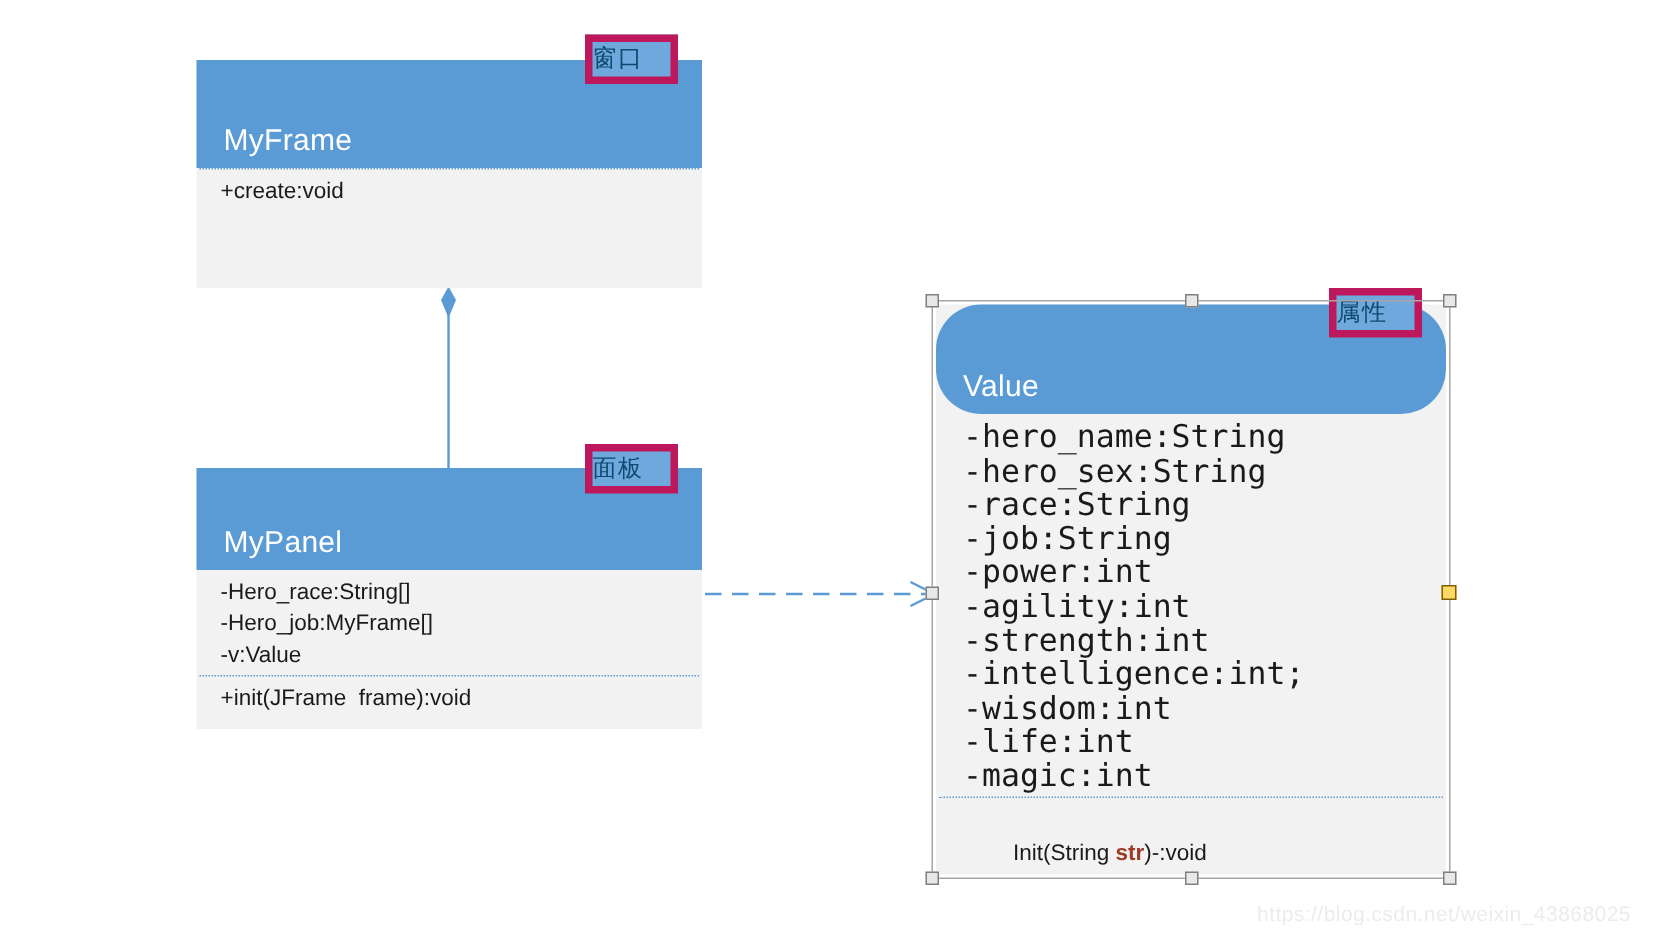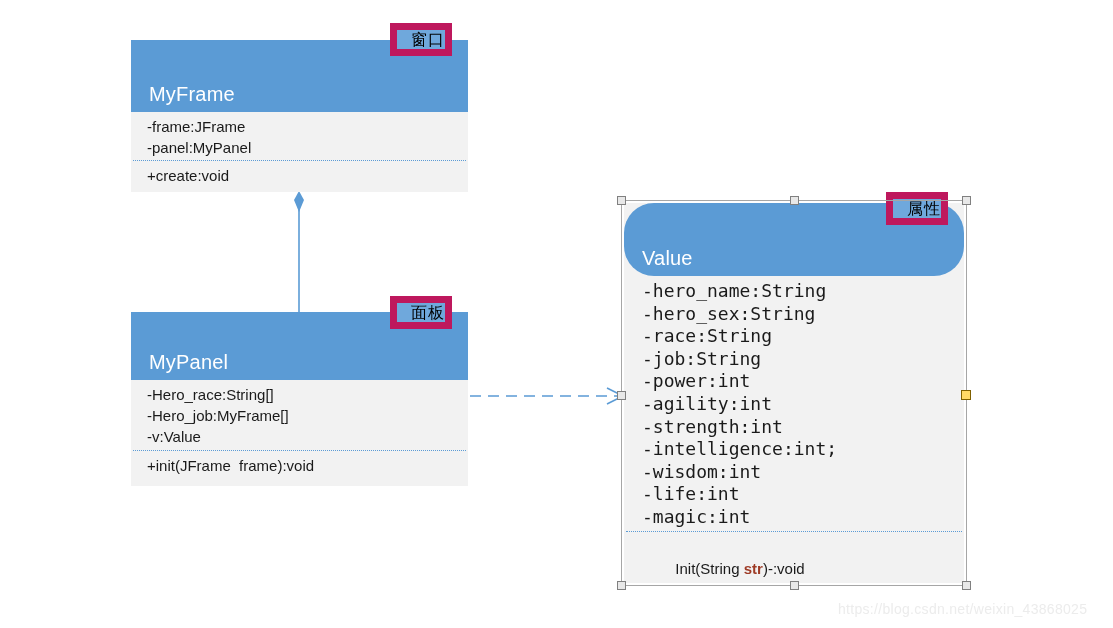--- a/index.html
+++ b/index.html
@@ -52,36 +52,36 @@
     margin: 0 2px;
   }
   .uml-line {
     font-size: 15px;
     color: #1a1a1a;
     line-height: 21px;
     white-space: pre;
   }
   .mono .uml-line {
     font-family: "DejaVu Sans Mono", "Liberation Mono", monospace;
-    font-size: 18px;
+    font-size: 21px;
     line-height: 22.6px;
   }
   .red-ident { color: #9e3b26; font-weight: bold; }
 
   
   .callout {
     position: absolute;
     background: #6FA8DC;
-    border: 7px solid #be185d;
-    color: #000000;
+    border: 5px solid #be185d;
+    color: #0c4a6e;
     font-size: 16px;
     line-height: 1;
     display: flex;
     align-items: center;
-    justify-content: flex-end;
+    justify-content: flex-start;
     box-sizing: border-box;
     letter-spacing: 1px;
   }
 
   
   .connector-svg {
     position: absolute;
     left: 0; top: 0;
     width: 1113px;
     height: 628px;
@@ -134,24 +134,20 @@
 
     <g>
       <line x1="470" y1="396" x2="622" y2="396" stroke="#5B9BD5" stroke-width="1.7" stroke-dasharray="11,7"></line>
       <polyline points="607,388 623,396 607,404" fill="none" stroke="#5B9BD5" stroke-width="1.6"></polyline>
     </g>
   </svg>
 
   <div class="uml-class" style="left:131px; top:40px; width:337px; height:152px;">
     <div class="uml-header" style="height:72px;">
       <span class="uml-title">MyFrame</span>
-    </div>
-    <div class="uml-compartment" style="height:48px;">
-      <div class="uml-line">-frame:JFrame</div>
-      <div class="uml-line">-panel:MyPanel</div>
     </div>
     <div class="uml-divider"></div>
     <div class="uml-compartment">
       <div class="uml-line">+create:void</div>
     </div>
   </div>
   <div class="callout" style="left:390px; top:23px; width:62px; height:33px;">
     <span>窗口</span>
   </div>
 

